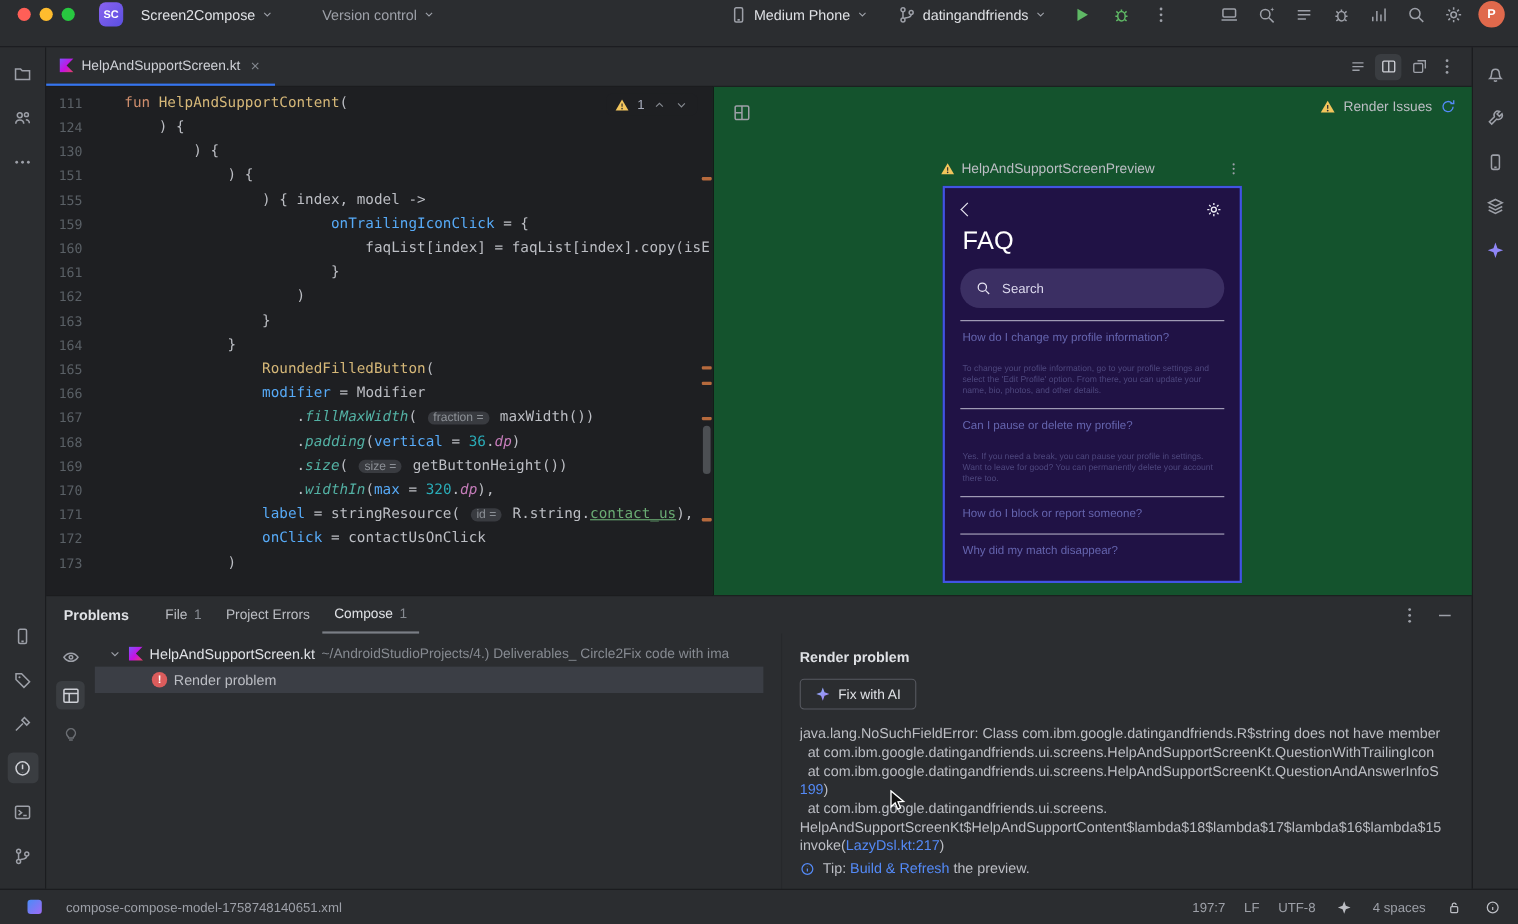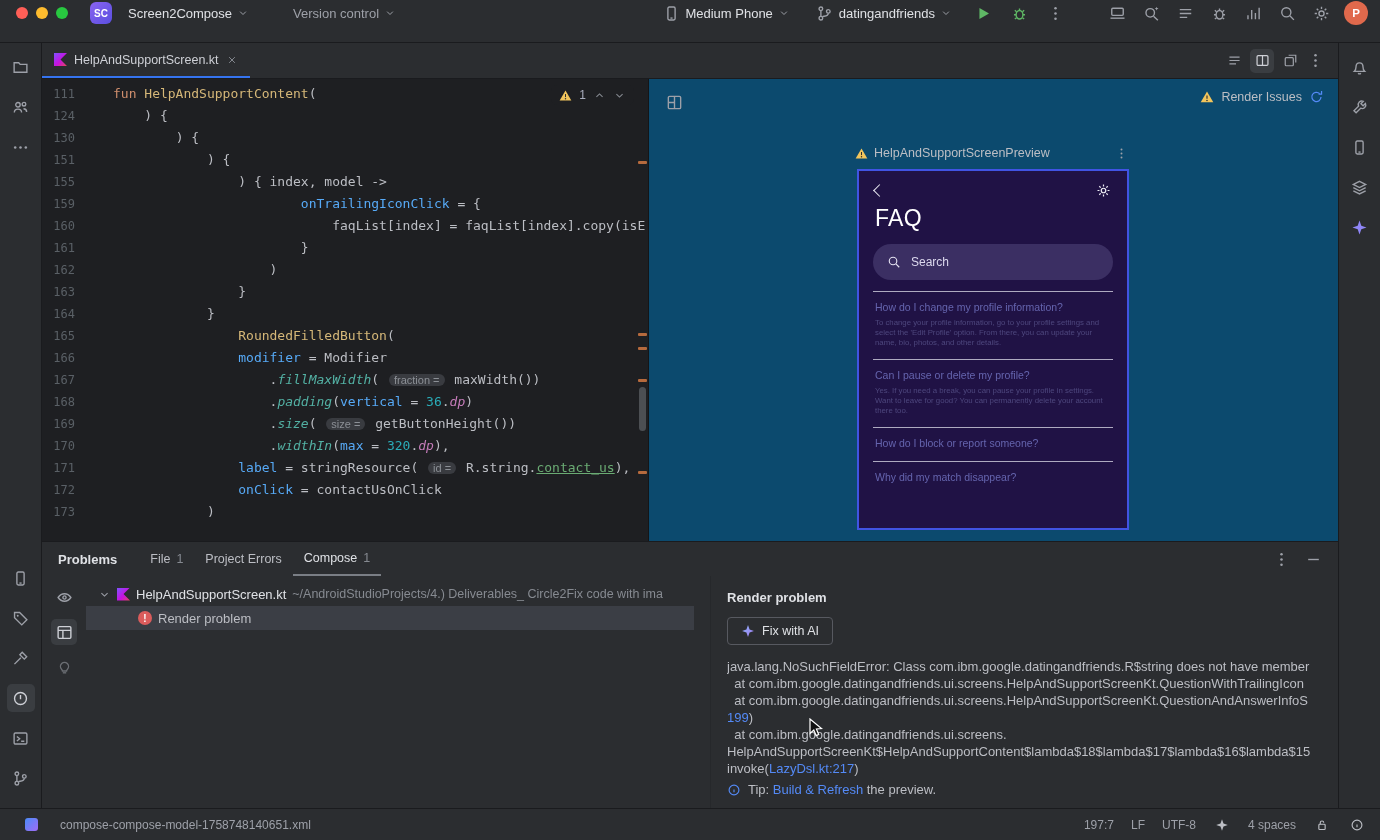--- a/index.html
+++ b/index.html
@@ -57,40 +57,40 @@
   .tk-ext{color:#53b1a4;font-style:italic} .tk-pl{color:#bcbec4}
   .tk-ref{color:#6aab73;text-decoration:underline}
   .tk-hint{background:#393b40;color:#8c9096;border-radius:7px;padding:0 5px;font-size:11px;font-family:"Liberation Sans",sans-serif;margin:0 2px;}
   .ed-warn { position:absolute; top:6px; right:14px; display:flex; align-items:center; gap:7px; background:rgba(30,31,34,.9); border-radius:6px; padding:3px 8px; color:#a8adbd; font-size:12px; font-family:"Liberation Sans",sans-serif; }
   .ed-warn svg { width:13px; height:13px; display:block; }
   .ed-warn .chevbtn { color:#868a91; }
   .stripe-mark { position:absolute; right:1px; width:9px; height:3px; background:#b66a3d; border-radius:1px; }
   .scroll-thumb { position:absolute; right:2px; top:308px; width:7px; height:44px; background:#585b60; border-radius:4px; opacity:.8; }
 
   
-  .preview { flex:1; background:#0c4a6e; position:relative; border-left:1px solid #141517; overflow:hidden; }
+  .preview { flex:1; background:#14532d; position:relative; border-left:1px solid #141517; overflow:hidden; }
   .pv-grid { position:absolute; left:12px; top:10px; }
   .pv-issues { position:absolute; right:14px; top:10px; display:flex; align-items:center; gap:7px; color:#bcbec4; font-size:12.5px; }
   .pv-issues svg { width:14px; height:14px; display:block; }
   .pv-issues .refresh { color:#548af7; }
   .pv-issues .refresh svg { width:15px; height:15px; }
   .pv-title { position:absolute; left:206px; top:64px; width:276px; display:flex; align-items:center; gap:6px; color:#bcbec4; font-size:12.5px; }
   .pv-title svg { width:13px; height:13px; display:block; }
   .pv-title .kebab { margin-left:auto; color:#9da0a8; }
   .pv-frame { position:absolute; left:208px; top:90px; width:272px; height:361px; background:#201245; border:2px solid #4154e3; overflow:hidden; }
   .ph-top { display:flex; justify-content:space-between; align-items:center; padding:12px 16px 0; height:26px; }
   .ph-back { width:9px; height:9px; border-left:1.8px solid #ececf4; border-bottom:1.8px solid #ececf4; transform:rotate(45deg); }
   .ph-gear { color:#ececf4; } .ph-gear svg{ width:15px; height:15px; display:block; }
   .ph-title { font-size:23px; color:#ffffff; margin:8px 0 12px 16px; letter-spacing:.3px; }
   .ph-search { margin:0 14px; height:36px; border-radius:18px; background:#3b2f63; display:flex; align-items:center; gap:10px; padding:0 14px; color:#dcd9ee; font-size:12px; }
   .ph-search svg { width:14px; height:14px; color:#e6e3f2; display:block; }
   .ph-faq { margin:4px 16px 0; }
   .faq-div { height:1px; background:rgba(228,228,240,.72); margin:11px -2px 9px; }
   .faq-q { font-size:10.5px; line-height:13px; color:rgba(142,150,238,.62); white-space:nowrap; overflow:hidden; }
-  .faq-a { font-size:7.8px; line-height:10px; color:rgba(150,156,215,.38); margin-top:4px; }
+  .faq-a { font-size:7.8px; line-height:10px; color:rgba(150,156,215,.38); margin-top:16px; }
 
   
   .bottom-panel { flex:0 0 270px; background:#2b2d30; border-top:1px solid #1a1b1e; display:flex; flex-direction:column; min-height:0; }
   .panel-tabs { flex:0 0 34px; display:flex; align-items:center; padding:0 12px 0 16px; }
   .panel-title { color:#dfe1e5; font-weight:bold; margin-right:22px; }
   .ptab { height:100%; display:flex; align-items:center; gap:6px; padding:0 11px; color:#bcbec4; font-size:12.5px; }
   .ptab .cnt { color:#868a91; }
   .ptab .cnt:empty { display:none; }
   .ptab.sel { color:#dfe1e5; border-bottom:2px solid #7a7e85; }
   .panel-tabs .right { margin-left:auto; display:flex; align-items:center; gap:6px; }

